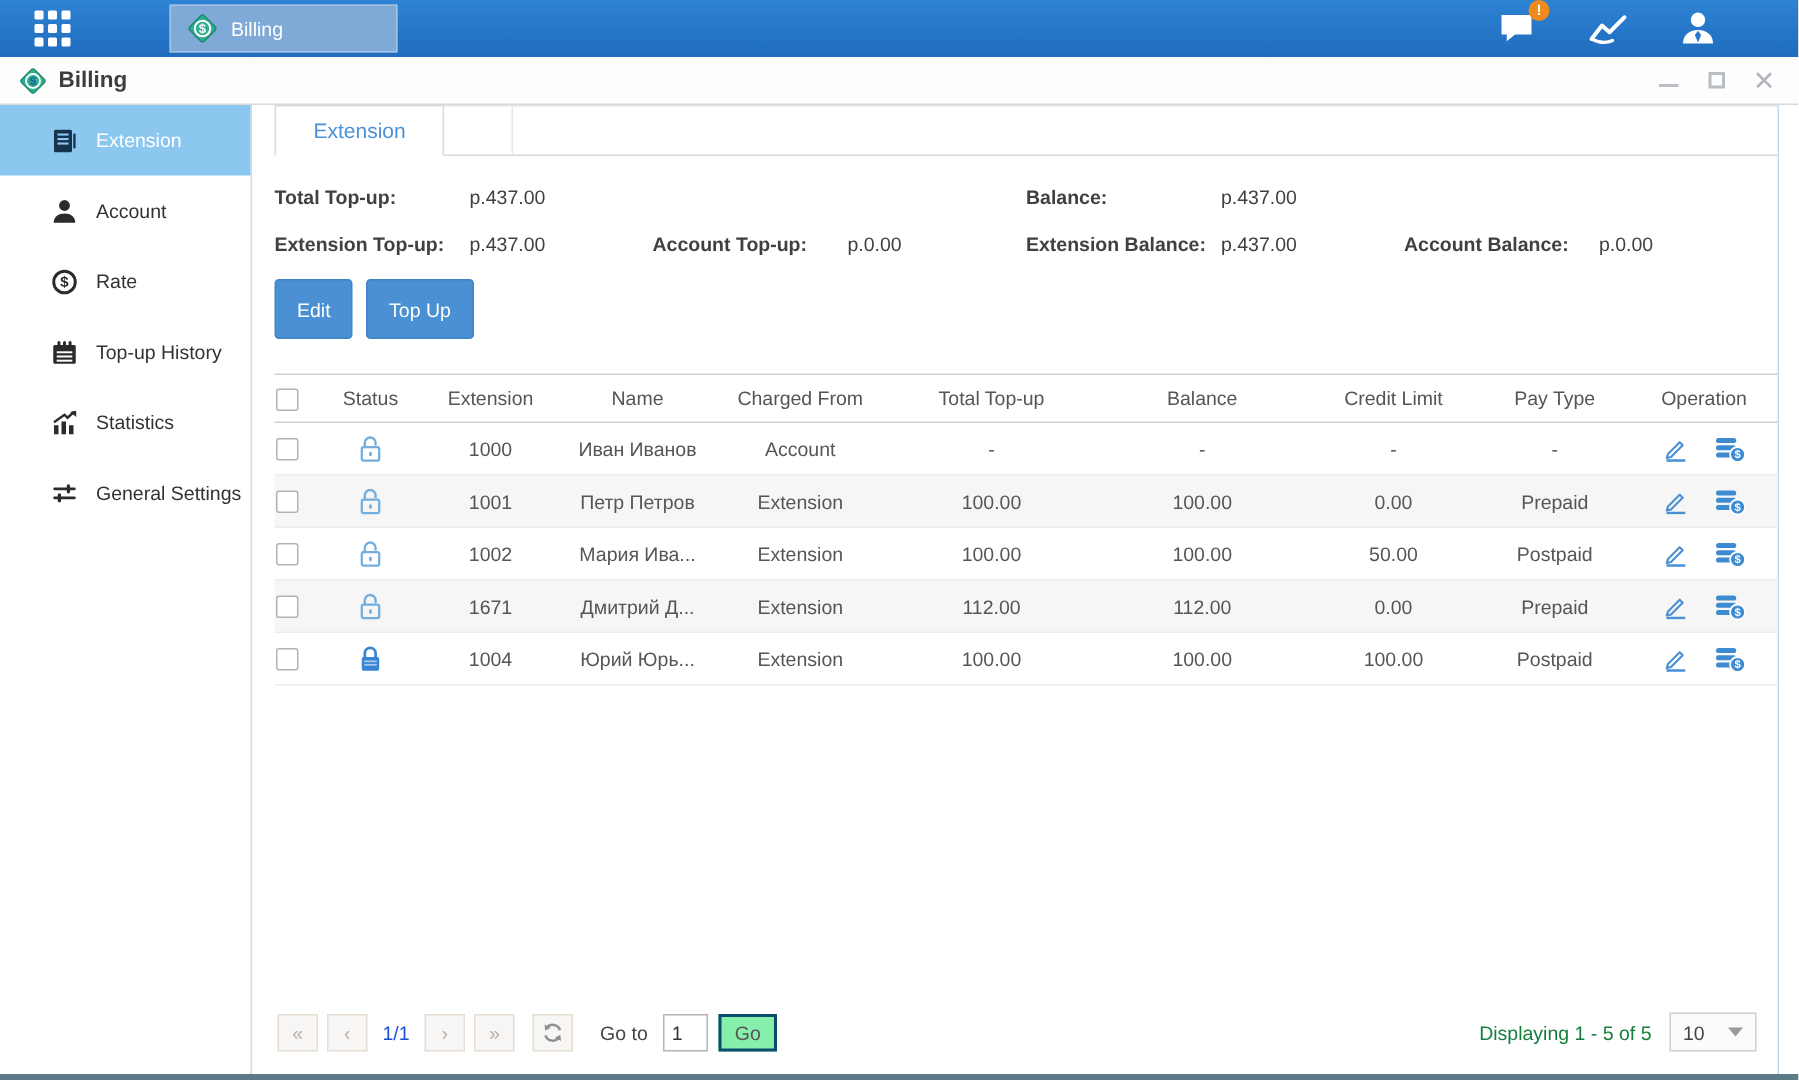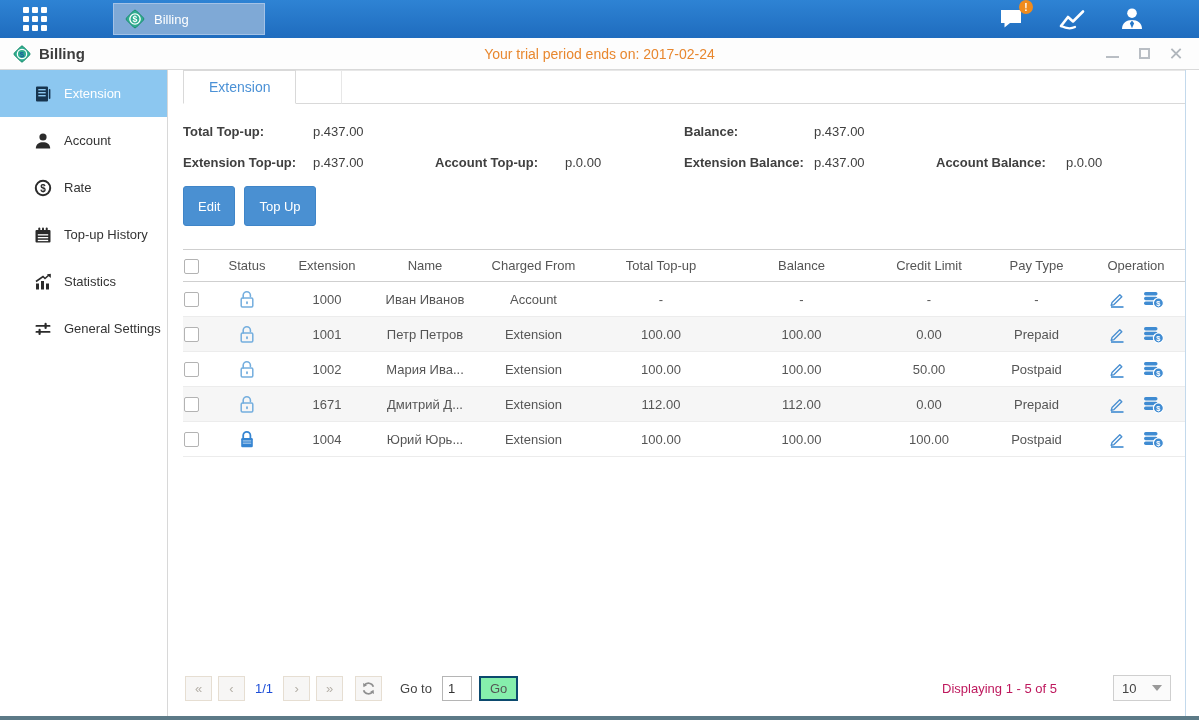--- a/index.html
+++ b/index.html
@@ -71,23 +71,23 @@
 
   
   .pagebar { height: 46px; display: flex; align-items: center; padding: 0 14px 10px 2px; flex-shrink: 0; }
   .pg-btn { width: 27px; height: 25px; background: #f7f6f5; border: 1px solid #e6ded2; color: #b5b0a8; font-size: 13px;
             display: flex; align-items: center; justify-content: center; margin-right: 6px; cursor: pointer; }
   .pg-label { font-size: 13px; color: #1d4ed8; margin: 0 10px 0 4px; }
   .goto-label { font-size: 13px; color: #444; margin: 0 10px 0 12px; }
   .goto-input { width: 30px; height: 25px; border: 1px solid #b5b5b5; font-size: 13px; text-align: left; padding-left: 5px; color: #333; font-family: inherit; }
   .go-btn { height: 25px; background: #86efac; border: 2px solid #0c4a6e; color: #555; font-size: 13px; padding: 0 9px; margin-left: 7px; cursor: pointer; font-family: inherit; }
   .pg-right { margin-left: auto; display: flex; align-items: center; gap: 12px; }
-  .display-text { font-size: 13px; color: #be185d; }
+  .display-text { font-size: 13px; color: #15803d; }
   .pagesize { width: 58px; height: 26px; border: 1px solid #cfcfcf; background: #fbfbfb; display: flex; align-items: center;
-              padding: 0 8px; font-size: 13px; color: #444; cursor: pointer; justify-content: space-between; margin-left: 44px; }
+              padding: 0 8px; font-size: 13px; color: #444; cursor: pointer; justify-content: space-between; }
   .caret-down { width: 0; height: 0; border-left: 5px solid transparent; border-right: 5px solid transparent; border-top: 6px solid #9a9a9a; }
 
   .bottom-line { height: 4px; background: #5c7a87; flex-shrink: 0; }
 </style>
 </head>
 <body>
 
 <div class="app">
 
   <div class="taskbar">
@@ -133,21 +133,20 @@
         <svg width="26" height="26" viewBox="0 0 26 26">
           <circle cx="13" cy="7.2" r="4.8" fill="#ffffff"></circle>
           <path d="M3,23 c0-6 4.6-9 10-9 s10,3 10,9 z" fill="#ffffff"></path>
           <path d="M13,14.5 l2.1,2.8 -2.1,5 -2.1,-5 z" fill="#2478ca"></path>
         </svg>
       </div>
     </div>
   </div>
 
   <div class="titlebar">
-    <div class="trial">Your trial period ends on: 2017-02-24</div>
     <div class="title-left">
       <span style="display:flex;">
         <svg width="20" height="20" viewBox="0 0 24 24">
           <rect x="4.6" y="4.6" width="14.8" height="14.8" rx="2" transform="rotate(45 12 12)" fill="#2fae8f" stroke="#1d8a6d" stroke-width="1"></rect>
           <circle cx="12" cy="12" r="5.6" fill="none" stroke="#ffffff" stroke-width="1.5"></circle>
           <text x="12" y="15.4" text-anchor="middle" font-size="9.5" font-weight="bold" fill="#1b5f9e" font-family="Liberation Sans, sans-serif">$</text>
         </svg>
       </span>
       <span class="title-text">Billing</span>
     </div>

